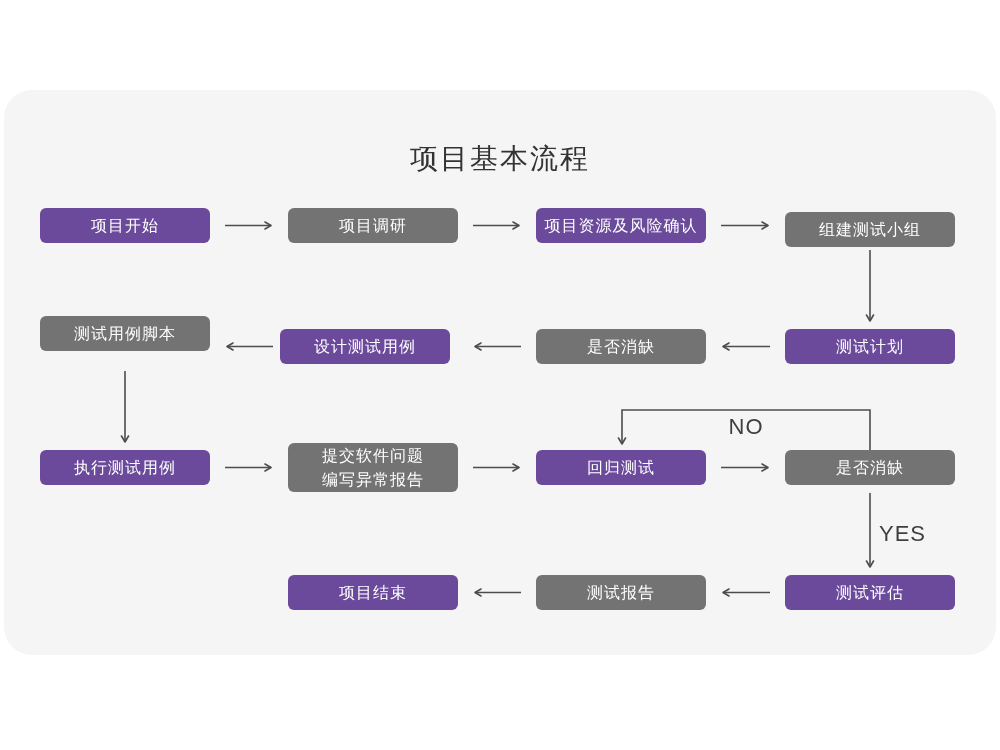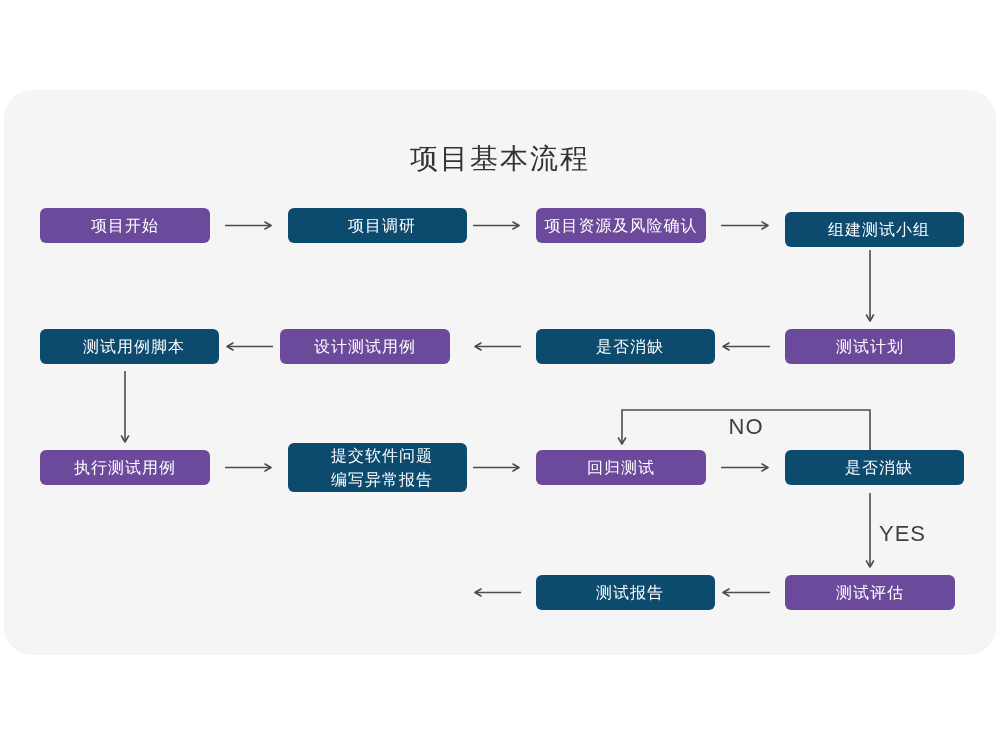--- a/index.html
+++ b/index.html
@@ -45,21 +45,21 @@
     align-items: center;
     justify-content: center;
     color: #ffffff;
     font-size: 16px;
     letter-spacing: 1px;
     text-align: center;
     white-space: pre-line;
     line-height: 1.45;
   }
   .node.purple { background: #6b4a9b; }
-  .node.gray   { background: #0c4a6e; padding-left: 9px; }
+  .node.gray   { background: #737373; }
   .node.tall   { height: 49px; }
   .edge-label {
     position: absolute;
     color: #3f3f3f;
     font-size: 22px;
     letter-spacing: 1px;
   }
   .edge-label.no {
     left: 696px;
     top: 414px;
@@ -91,30 +91,31 @@
   <div class="title">项目基本流程</div>
 
   <div class="node purple" style="left:40px;  top:208px">项目开始</div>
   <div class="node gray" style="left:288px; top:208px">项目调研</div>
   <div class="node purple" style="left:536px; top:208px">项目资源及风险确认</div>
   <div class="node gray" style="left:785px; top:212px">组建测试小组</div>
 
   <div class="node purple" style="left:785px; top:329px">测试计划</div>
   <div class="node gray" style="left:536px; top:329px">是否消缺</div>
   <div class="node purple" style="left:280px; top:329px">设计测试用例</div>
-  <div class="node gray" style="left:40px;  top:329px">测试用例脚本</div>
+  <div class="node gray" style="left:40px;  top:316px">测试用例脚本</div>
 
   <div class="node purple" style="left:40px;  top:450px">执行测试用例</div>
   <div class="node gray tall" style="left:288px; top:443px">提交软件问题
 编写异常报告</div>
   <div class="node purple" style="left:536px; top:450px">回归测试</div>
   <div class="node gray" style="left:785px; top:450px">是否消缺</div>
 
   <div class="node purple" style="left:785px; top:575px">测试评估</div>
   <div class="node gray" style="left:536px; top:575px">测试报告</div>
+  <div class="node purple" style="left:288px; top:575px">项目结束</div>
 
   <div class="edge-label no">NO</div>
   <div class="edge-label yes">YES</div>
 
   <svg class="arrows" width="1000" height="750" viewBox="0 0 1000 750">
     <defs>
       <marker id="head" markerWidth="10" markerHeight="11" refX="7.5" refY="5" orient="auto" markerUnits="userSpaceOnUse">
         <path d="M1.5,1.5 L7.5,5 L1.5,8.5" fill="none" stroke="#4d4d4d" stroke-width="1.6" stroke-linecap="round" stroke-linejoin="round"></path>
       </marker>
     </defs>

